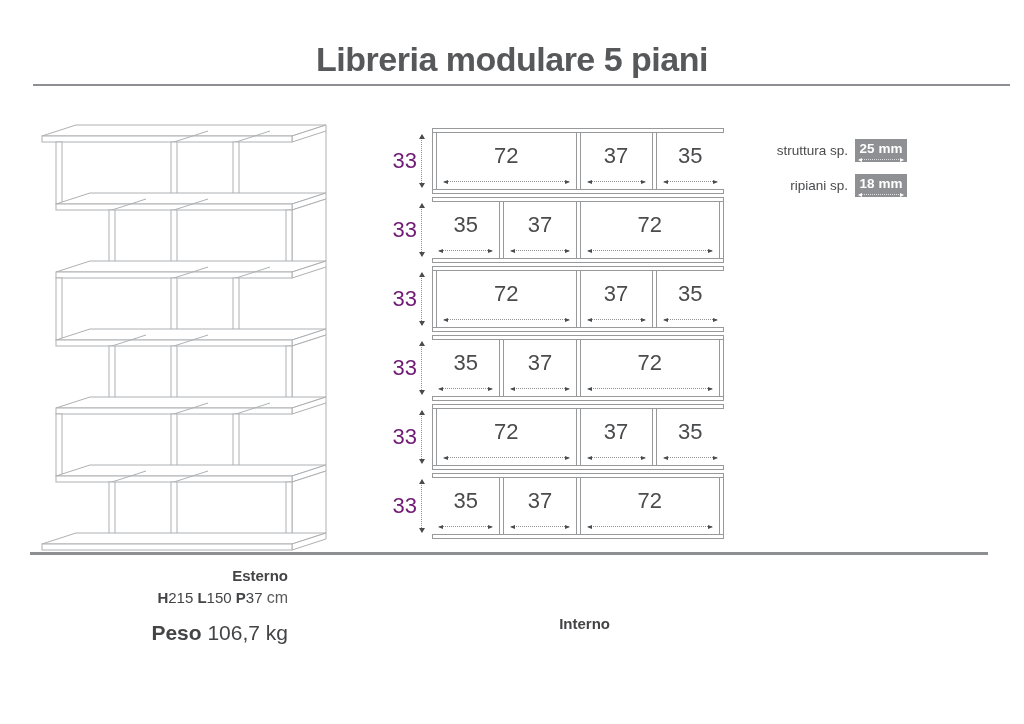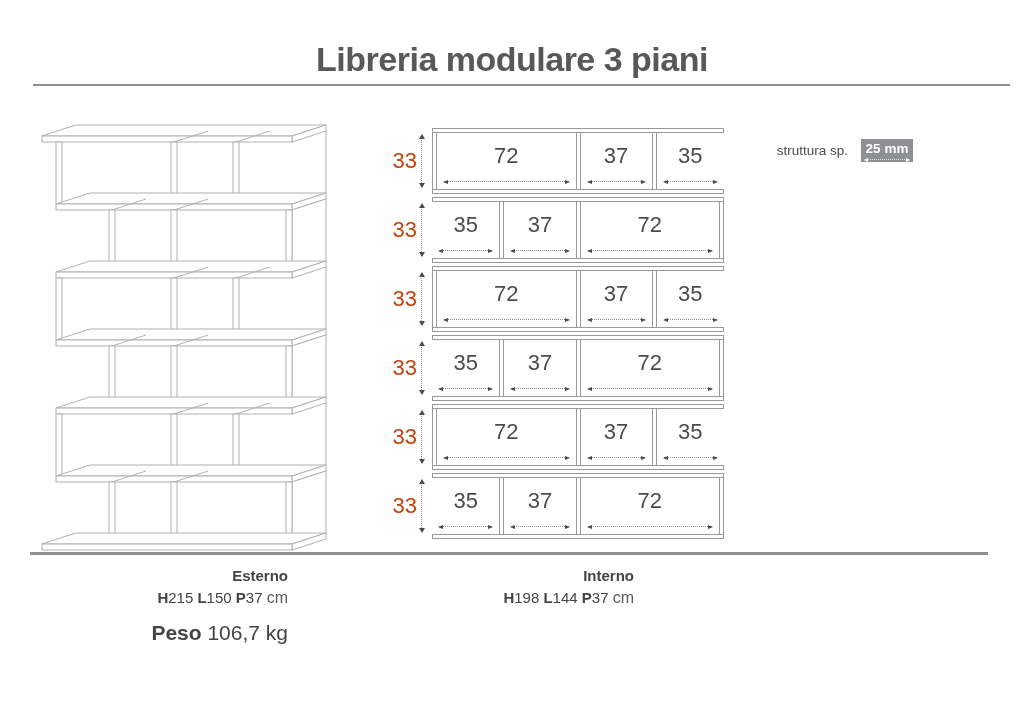--- a/index.html
+++ b/index.html
@@ -35,54 +35,54 @@
         border-style:solid;border-width:2.5px 0 2.5px 5px;
         border-color:transparent transparent transparent #4a4b4d;}
   .vdim{position:absolute;left:-11px;top:7px;bottom:7px;width:0;border-left:1px dotted #8f9193;}
   .vdim::before{content:"";position:absolute;top:-1px;left:-3.5px;width:0;height:0;
         border-style:solid;border-width:0 3px 5px 3px;
         border-color:transparent transparent #4a4b4d transparent;}
   .vdim::after{content:"";position:absolute;bottom:-1px;left:-3.5px;width:0;height:0;
         border-style:solid;border-width:5px 3px 0 3px;
         border-color:#4a4b4d transparent transparent transparent;}
   .vlabel{position:absolute;left:-49px;width:34px;top:50%;transform:translateY(-50%);
-        font-size:22px;color:#c2410c;text-align:right;line-height:1;}
+        font-size:22px;color:#701a75;text-align:right;line-height:1;}
 
   
   .legend{position:absolute;left:750px;top:139px;}
   .legend-row{display:flex;align-items:center;height:23px;margin-bottom:12px;}
-  .legend-label{width:98px;text-align:right;font-size:13.5px;color:#4a4b4d;margin-right:13px;}
+  .legend-label{width:98px;text-align:right;font-size:13.5px;color:#4a4b4d;margin-right:7px;}
   .chip{position:relative;width:52px;height:23px;background:#8e9093;color:#fff;
         font-weight:bold;font-size:13.5px;text-align:center;line-height:19px;}
   .chip-dim{position:absolute;left:4px;right:4px;bottom:2px;height:0;border-top:1px dotted #dcdddf;}
   .chip-dim::before{content:"";position:absolute;left:-1px;top:-2px;width:0;height:0;
         border-style:solid;border-width:2px 4px 2px 0;
         border-color:transparent #fff transparent transparent;}
   .chip-dim::after{content:"";position:absolute;right:-1px;top:-2px;width:0;height:0;
         border-style:solid;border-width:2px 0 2px 4px;
         border-color:transparent transparent transparent #fff;}
 
   
   .bottom-rule{position:absolute;left:30px;top:552px;width:958px;height:3px;background:#8d8f92;}
   .spec{position:absolute;top:567px;width:232px;text-align:right;color:#434446;}
   .spec-esterno{left:56px;}
-  .spec-interno{left:402px;}
+  .spec-interno{left:378px;margin-top:48px;}
   .spec-title{font-weight:bold;font-size:15px;margin-bottom:5px;}
   .spec-dims{font-size:15px;}
   .spec-dims b{font-weight:bold;}
   .unit{font-size:16px;color:#595a5c;}
   .spec-weight{margin-top:14px;font-size:21px;}
   .spec-weight b{font-weight:bold;}
 </style>
 </head>
 <body>
 
 <div class="page">
 
-  <div class="title">Libreria modulare 3 piani</div>
+  <div class="title">Libreria modulare 5 piani</div>
   <div class="title-rule"></div>
 
   <svg class="bookcase-svg" width="320" height="452" viewBox="0 0 320 452">
       <polygon points="22,24 272,24 306,13 56,13"></polygon>
       <polygon points="272,24 306,13 306,19 272,30"></polygon>
       <rect x="22" y="24" width="250" height="6"></rect>
       <rect x="36" y="30" width="6" height="62"></rect>
       <line x1="154" y1="30" x2="188" y2="19"></line>
       <rect x="151" y="30" width="6" height="62"></rect>
       <line x1="216.01388888888889" y1="30" x2="250.01388888888889" y2="19"></line>
@@ -277,31 +277,34 @@
         <div class="vdim"></div>
         <div class="vlabel">33</div>
       </div>
     </div>
 
   <div class="legend">
     <div class="legend-row">
       <span class="legend-label">struttura sp.</span>
       <span class="chip"><span>25 mm</span><span class="chip-dim"></span></span>
     </div>
+    <div class="legend-row">
+      <span class="legend-label">ripiani sp.</span>
+      <span class="chip"><span>18 mm</span><span class="chip-dim"></span></span>
+    </div>
   </div>
 
   <div class="bottom-rule"></div>
 
   <div class="spec spec-esterno">
     <div class="spec-title">Esterno</div>
     <div class="spec-dims"><b>H</b>215 <b>L</b>150 <b>P</b>37 <span class="unit">cm</span></div>
     <div class="spec-weight">
       <b>Peso</b>
       <span>106,7 kg</span>
     </div>
   </div>
 
   <div class="spec spec-interno">
     <div class="spec-title">Interno</div>
-    <div class="spec-dims"><b>H</b>198 <b>L</b>144 <b>P</b>37 <span class="unit">cm</span></div>
   </div>
 
 </div>
 
 </body></html>

